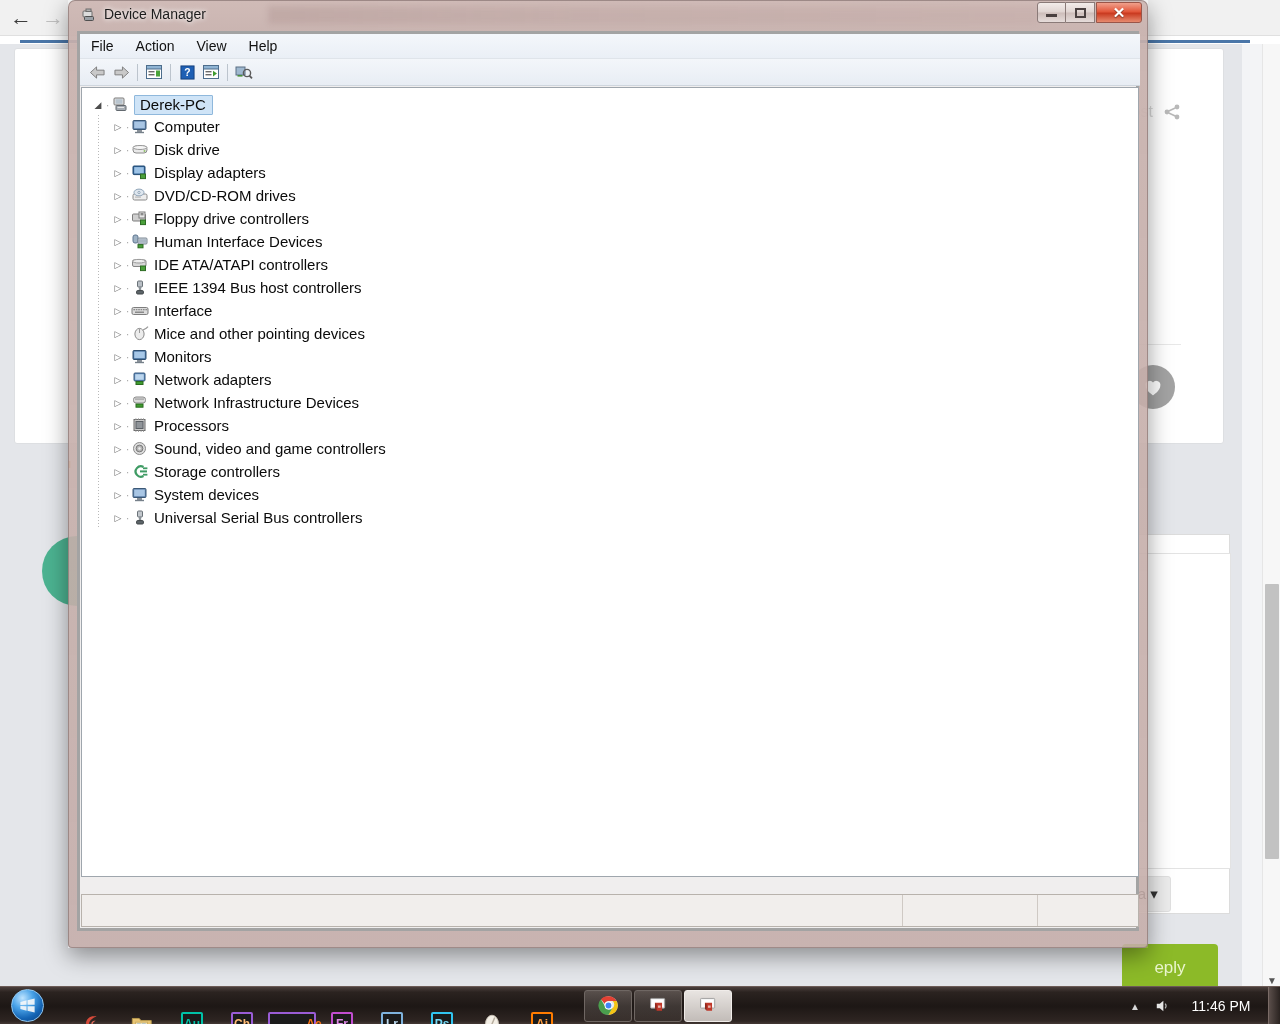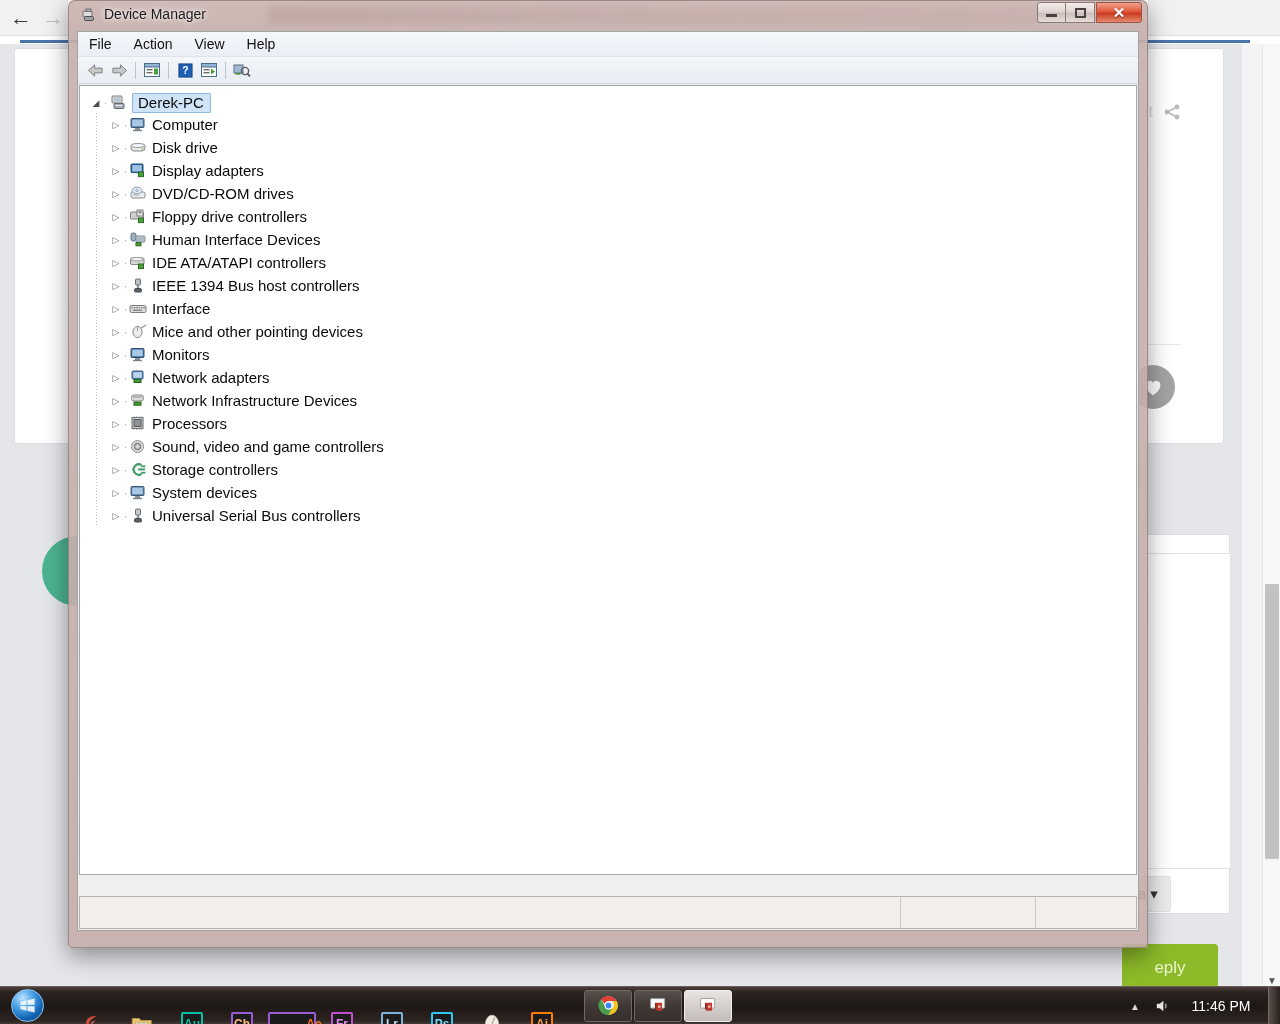--- a/index.html
+++ b/index.html
@@ -176,21 +176,21 @@
   .wb-close-glyph {
     color: #ffffff; font-size: 15px; font-weight: bold;
     text-shadow: 0 1px 1px rgba(0,0,0,0.45);
     line-height: 16px;
   }
 
   .client {
     position: absolute; left: 9px; top: 31px;
     width: 1062px; height: 900px;
     background: #f0eeee;
-    border: 1px solid #a3a3a3;
+    border: 3px solid #a3a3a3;
   }
   .menubar {
     position: absolute; left: 0; top: 0; width: 1060px; height: 25px;
     background: linear-gradient(to bottom, #f4f7fb 0%, #eaeff6 100%);
     border-bottom: 1px solid #dfe4ea;
     display: flex; align-items: center;
   }
   .menu-item {
     padding: 0 11px; font-size: 14px; color: #111; line-height: 24px;
   }

